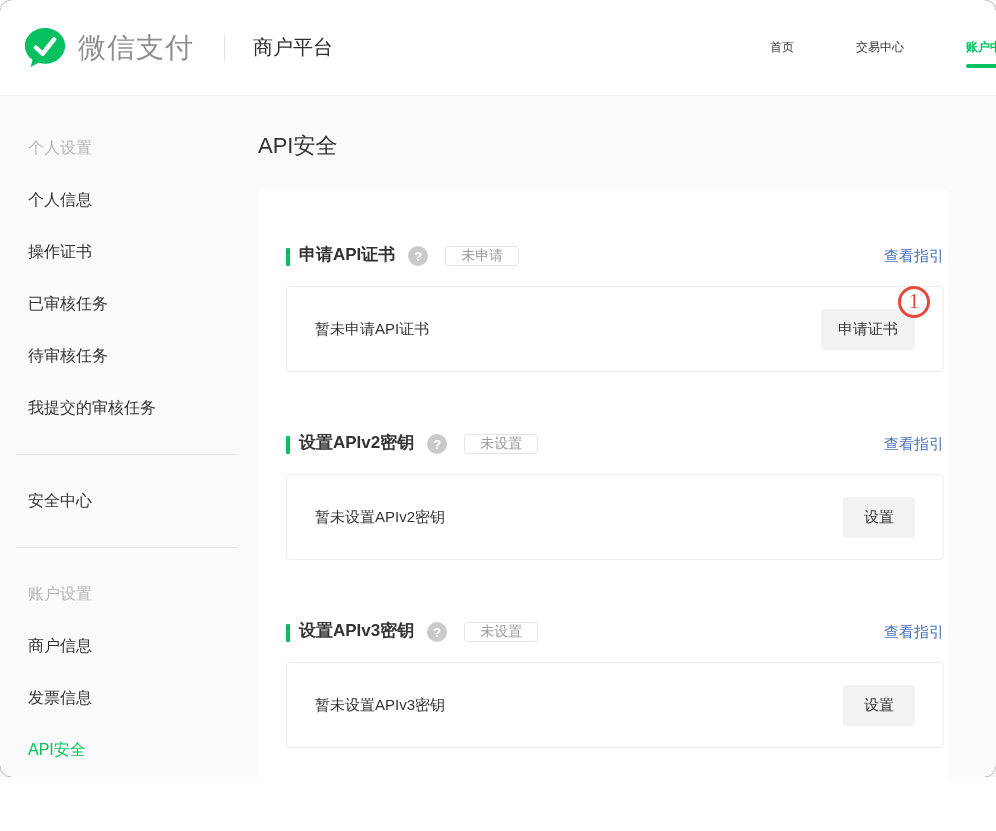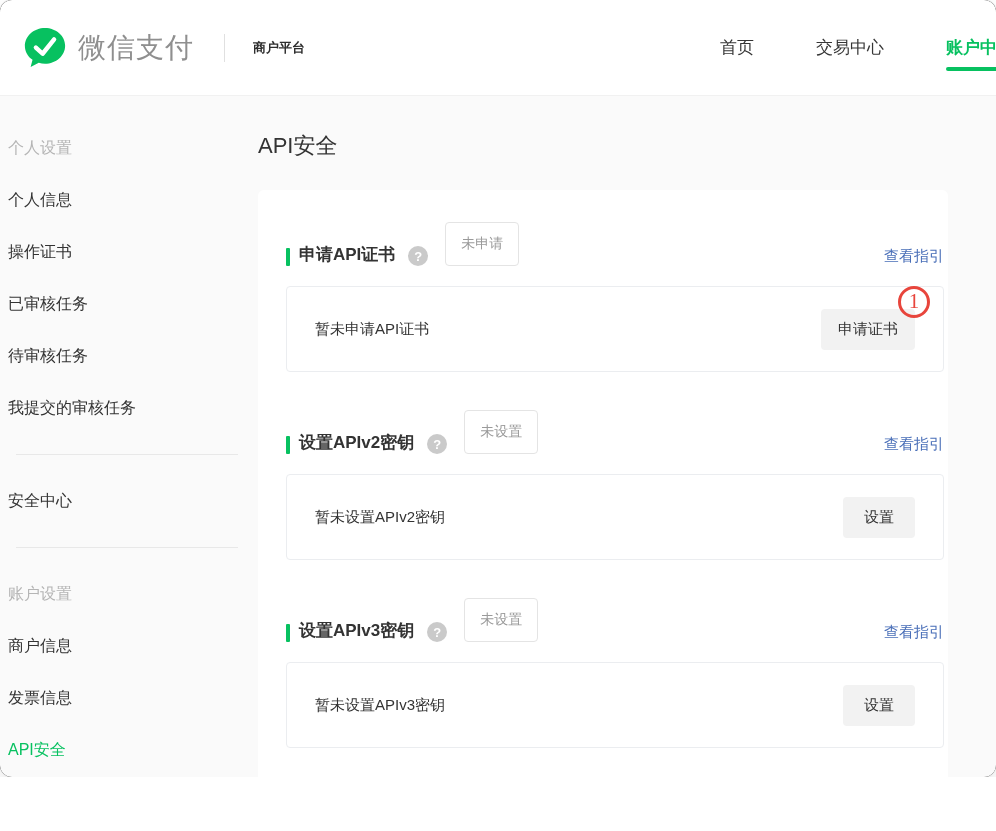--- a/index.html
+++ b/index.html
@@ -31,36 +31,36 @@
     margin-left: 10px;
     letter-spacing: 1px;
     white-space: nowrap;
   }
   .brand-divider {
     width: 1px; height: 28px;
     background: #e0e0e0;
     margin: 0 28px 0 30px;
   }
   .portal-name {
-    font-size: 13px;
-    font-weight: 700;
+    font-size: 20px;
+    font-weight: 400;
     color: #2e2e2e;
     white-space: nowrap;
   }
 
   .nav {
     display: flex;
     align-items: center;
     gap: 62px;
     margin-left: auto;
     margin-right: -18px;
   }
   .nav-item {
     position: relative;
-    font-size: 17px;
+    font-size: 12px;
     color: #353535;
     cursor: pointer;
     white-space: nowrap;
   }
   .nav-item.active { color: #07C160; font-weight: 600; }
   .nav-item.active .nav-underline {
     position: absolute;
     left: 0; right: 0;
     bottom: -12px;
     height: 4px;
@@ -70,21 +70,21 @@
 
   
   .body { display: flex; height: 735px; background: #fafafa; }
 
   
   .sidebar { width: 258px; flex: 0 0 auto; padding-top: 26px; }
   .side-row {
     height: 52px;
     display: flex;
     align-items: center;
-    padding-left: 8px;
+    padding-left: 28px;
     font-size: 16px;
     color: #333333;
     cursor: pointer;
     white-space: nowrap;
   }
   .side-row.section-header { color: #b5b5b5; cursor: default; }
   .side-row.active { color: #07C160; }
   .side-divider {
     border-top: 1px solid #e8e8e8;
     margin: 20px 20px 20px 16px;
@@ -142,21 +142,21 @@
     cursor: pointer;
     flex: 0 0 auto;
   }
   .status-badge {
     margin-left: 17px;
     border: 1px solid #e4e4e4;
     border-radius: 4px;
     background: #ffffff;
     color: #9a9a9a;
     font-size: 14px;
-    padding: 12px 15px;
+    padding: 0 15px;
     white-space: nowrap;
   }
   .guide-link {
     margin-left: auto;
     font-size: 15px;
     color: #4A6FB8;
     cursor: pointer;
     white-space: nowrap;
   }
 

